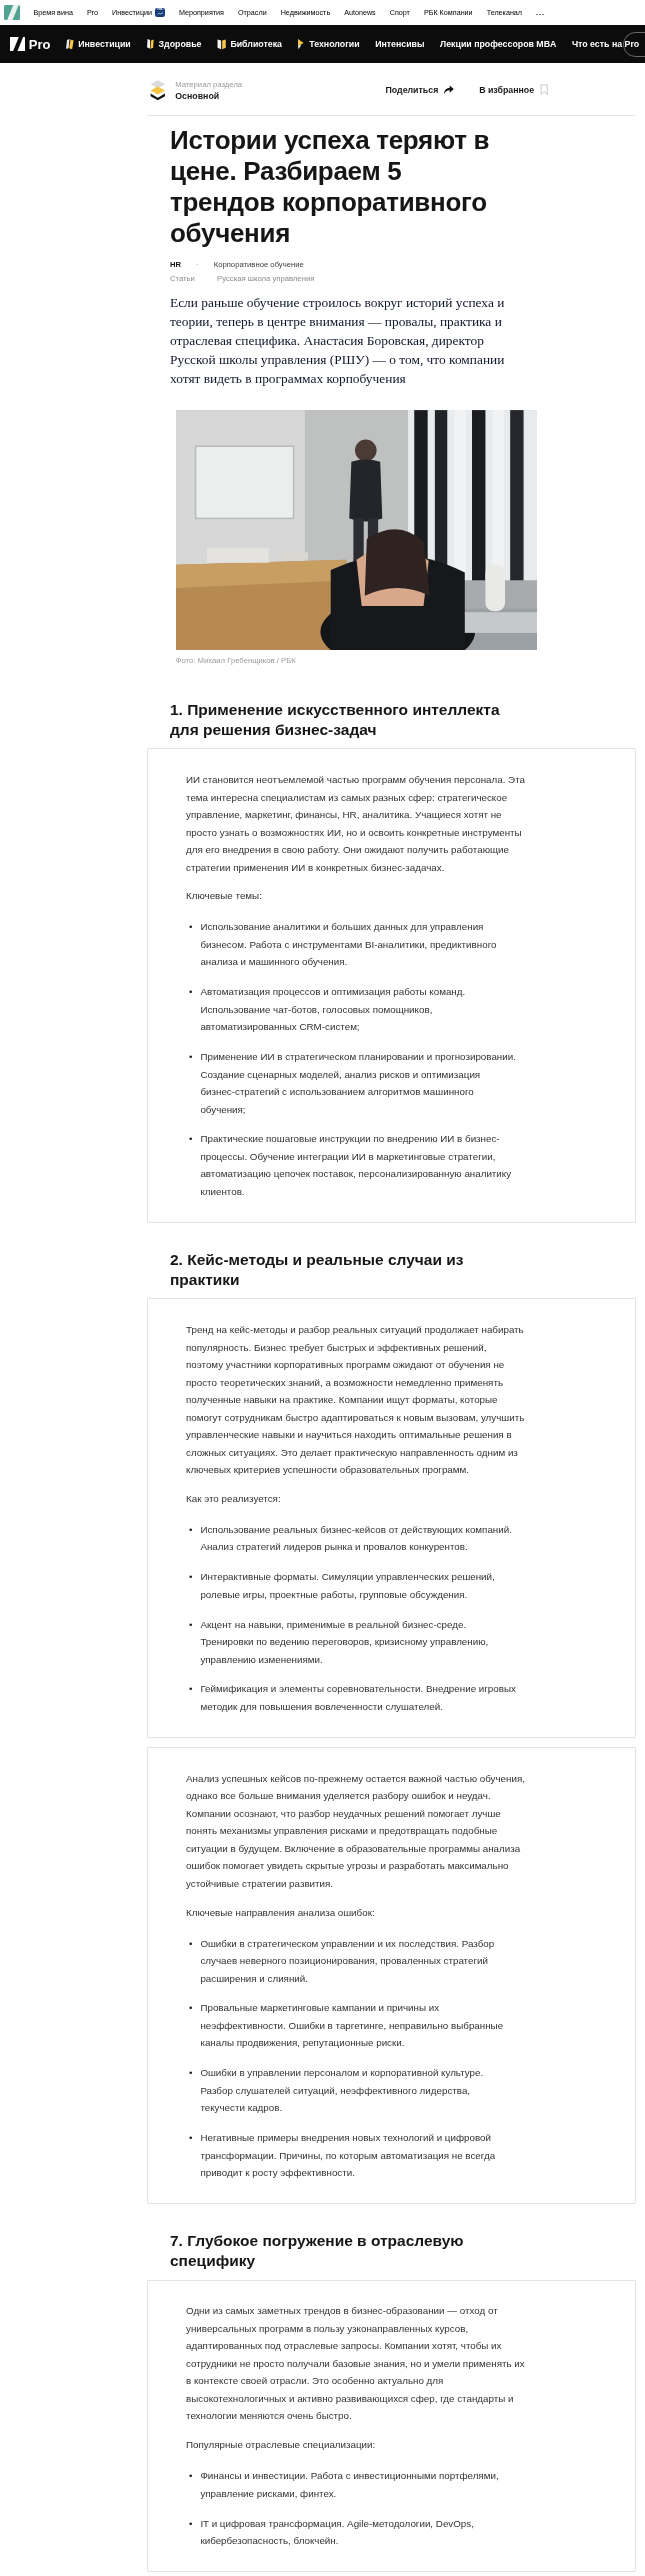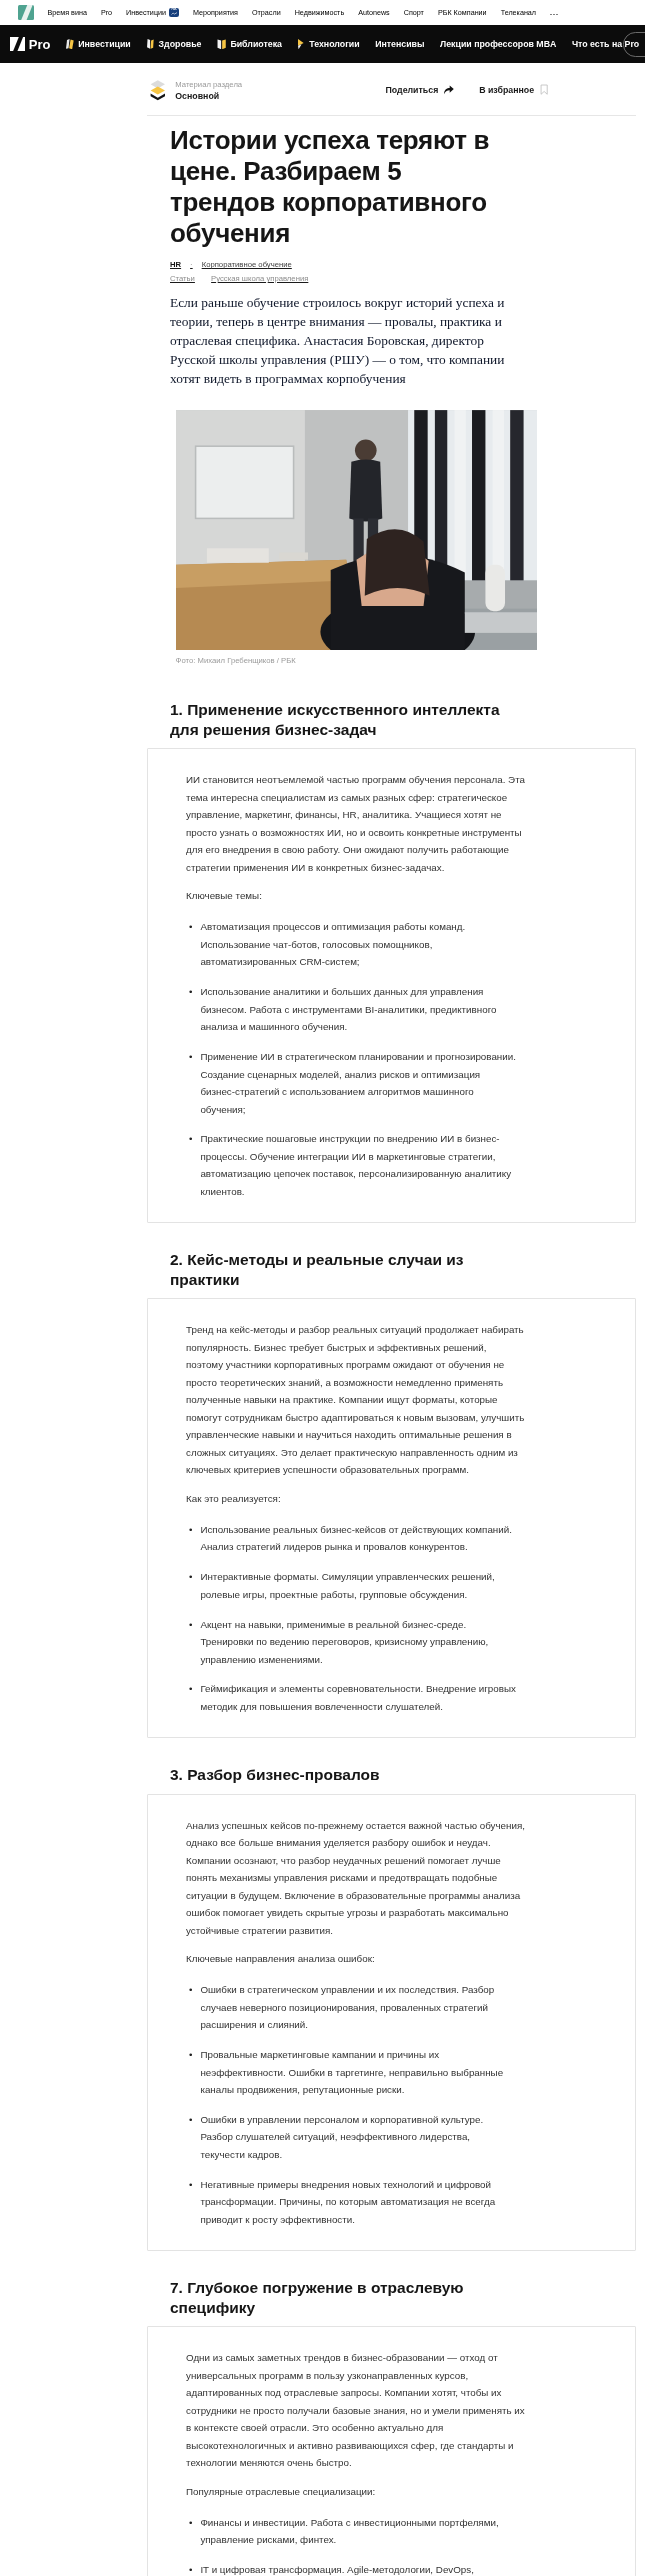--- a/index.html
+++ b/index.html
@@ -1,20 +1,20 @@
 <!DOCTYPE html>
 <html lang="ru" style="font-size:8.2px"><head>
 <meta charset="utf-8">
 <style>
   html,body{margin:0;padding:0;background:#fff;}
   body{width:646px;font-family:"Liberation Sans",sans-serif;color:#1a1a1a;-webkit-font-smoothing:antialiased;}
   a{text-decoration:none;color:inherit;}
 
   
-  .topbar{height:25px;display:flex;align-items:center;gap:14px;padding:0 18px;background:#fff;font-size:7.2px;font-weight:500;white-space:nowrap;}
+  .topbar{height:25px;display:flex;align-items:center;gap:14px;padding:0 4px;background:#fff;font-size:7.2px;font-weight:500;white-space:nowrap;}
   .rbc-logo{width:15.5px;height:15.5px;border-radius:1.5px;background:#4fa390;position:relative;overflow:hidden;flex:0 0 auto;}
   .rbc-logo .stripe{position:absolute;left:6.2px;top:-3.1px;width:4.6px;height:23px;background:#e9f2ef;transform:rotate(22deg);}
   .topbar .nav-item{color:#000;cursor:pointer;display:flex;align-items:center;gap:3.1px;}
   .inv-badge{width:9.8px;height:9.8px;border-radius:2.1px;background:#173f7c;display:inline-flex;flex-direction:column;align-items:center;justify-content:center;}
   .inv-badge .b-txt{font-size:2.6px;color:#fff;font-weight:700;line-height:2.6px;}
   .topbar .dots{font-weight:700;letter-spacing:1px;}
 
   
   .probar{height:38px;background:#0c0c0c;display:flex;align-items:center;gap:15.5px;padding:0 10.3px;color:#fff;font-size:8.8px;font-weight:700;position:relative;overflow:hidden;white-space:nowrap;}
   .pro-logo{display:flex;align-items:center;gap:4.1px;}
@@ -35,21 +35,21 @@
   .meta-texts .kicker{color:#9a9a9a;font-size:7.7px;}
   .meta-texts .section{font-size:8.8px;font-weight:700;margin-top:2px;}
   .meta-actions{display:flex;align-items:center;gap:25px;font-size:8.8px;font-weight:700;}
   .action{display:flex;align-items:center;gap:4.6px;cursor:pointer;}
 
   .divider{border:none;border-top:0.5px solid #e6e6e6;margin:13.4px 0 0 0;}
 
   h1.headline{margin:9.3px 0 0 23px;width:330px;font-size:26px;line-height:31px;font-weight:800;letter-spacing:-0.3px;color:#161616;}
 
   .tags{margin:11.3px 0 0 23px;font-size:7.7px;}
-  .tags .row{margin-bottom:4.6px;display:flex;gap:9px;align-items:flex-end;text-decoration:underline;}
+  .tags .row{margin-bottom:4.6px;display:flex;gap:15px;align-items:flex-end;}
   .tags .t-bold{font-weight:700;color:#161616;}
   .tags .t-sep{color:#9a9a9a;}
   .tags .t-main{color:#3f3f3f;}
   .tags .t-gray{color:#8c8c8c;margin-right:7.2px;}
 
   .lede{margin:10.3px 0 0 23px;width:340px;font-family:"Liberation Serif",serif;font-size:13.4px;line-height:19px;color:#0f172a;}
 
   figure{margin:13.4px 0 0 20.6px;padding:8px;width:361px;}
   figure svg{display:block;}
   figcaption{margin-top:6.2px;color:#9b9b9b;font-size:7.7px;}
@@ -248,40 +248,39 @@
       <rect x="560" y="392" width="140" height="40" fill="#c6c9cb"></rect>
     </svg>
     <figcaption>Фото: Михаил Гребенщиков / РБК</figcaption>
   </figure>
 
   <h2 class="sec-h">1. Применение искусственного интеллекта для решения бизнес-задач</h2>
   <div class="card">
     <p>ИИ становится неотъемлемой частью программ обучения персонала. Эта тема интересна специалистам из самых разных сфер: стратегическое управление, маркетинг, финансы, HR, аналитика. Учащиеся хотят не просто узнать о возможностях ИИ, но и освоить конкретные инструменты для его внедрения в свою работу. Они ожидают получить работающие стратегии применения ИИ в конкретных бизнес-задачах.</p>
     <p class="list-intro">Ключевые темы:</p>
     <ul>
+      <li>Использование аналитики и больших данных для управления бизнесом. Работа с инструментами BI-аналитики, предиктивного анализа и машинного обучения.</li>
       <li>Автоматизация процессов и оптимизация работы команд. Использование чат-ботов, голосовых помощников, автоматизированных CRM-систем;</li>
-      <li>Использование аналитики и больших данных для управления бизнесом. Работа с инструментами BI-аналитики, предиктивного анализа и машинного обучения.</li>
       <li>Применение ИИ в стратегическом планировании и прогнозировании. Создание сценарных моделей, анализ рисков и оптимизация бизнес-стратегий с использованием алгоритмов машинного обучения;</li>
       <li>Практические пошаговые инструкции по внедрению ИИ в бизнес-процессы. Обучение интеграции ИИ в маркетинговые стратегии, автоматизацию цепочек поставок, персонализированную аналитику клиентов.</li>
     </ul>
   </div>
 
   <h2 class="sec-h">2. Кейс-методы и реальные случаи из практики</h2>
   <div class="card">
     <p>Тренд на кейс-методы и разбор реальных ситуаций продолжает набирать популярность. Бизнес требует быстрых и эффективных решений, поэтому участники корпоративных программ ожидают от обучения не просто теоретических знаний, а возможности немедленно применять полученные навыки на практике. Компании ищут форматы, которые помогут сотрудникам быстро адаптироваться к новым вызовам, улучшить управленческие навыки и научиться находить оптимальные решения в сложных ситуациях. Это делает практическую направленность одним из ключевых критериев успешности образовательных программ.</p>
     <p class="list-intro">Как это реализуется:</p>
     <ul>
       <li>Использование реальных бизнес-кейсов от действующих компаний. Анализ стратегий лидеров рынка и провалов конкурентов.</li>
       <li>Интерактивные форматы. Симуляции управленческих решений, ролевые игры, проектные работы, групповые обсуждения.</li>
       <li>Акцент на навыки, применимые в реальной бизнес-среде. Тренировки по ведению переговоров, кризисному управлению, управлению изменениями.</li>
       <li>Геймификация и элементы соревновательности. Внедрение игровых методик для повышения вовлеченности слушателей.</li>
     </ul>
   </div>
 
-  <h2 class="sec-h">3. Разбор бизнес-провалов</h2>
   <div class="card">
     <p>Анализ успешных кейсов по-прежнему остается важной частью обучения, однако все больше внимания уделяется разбору ошибок и неудач. Компании осознают, что разбор неудачных решений помогает лучше понять механизмы управления рисками и предотвращать подобные ситуации в будущем. Включение в образовательные программы анализа ошибок помогает увидеть скрытые угрозы и разработать максимально устойчивые стратегии развития.</p>
     <p class="list-intro">Ключевые направления анализа ошибок:</p>
     <ul>
       <li>Ошибки в стратегическом управлении и их последствия. Разбор случаев неверного позиционирования, проваленных стратегий расширения и слияний.</li>
       <li>Провальные маркетинговые кампании и причины их неэффективности. Ошибки в таргетинге, неправильно выбранные каналы продвижения, репутационные риски.</li>
       <li>Ошибки в управлении персоналом и корпоративной культуре. Разбор слушателей ситуаций, неэффективного лидерства, текучести кадров.</li>
       <li>Негативные примеры внедрения новых технологий и цифровой трансформации. Причины, по которым автоматизация не всегда приводит к росту эффективности.</li>
     </ul>
   </div>

